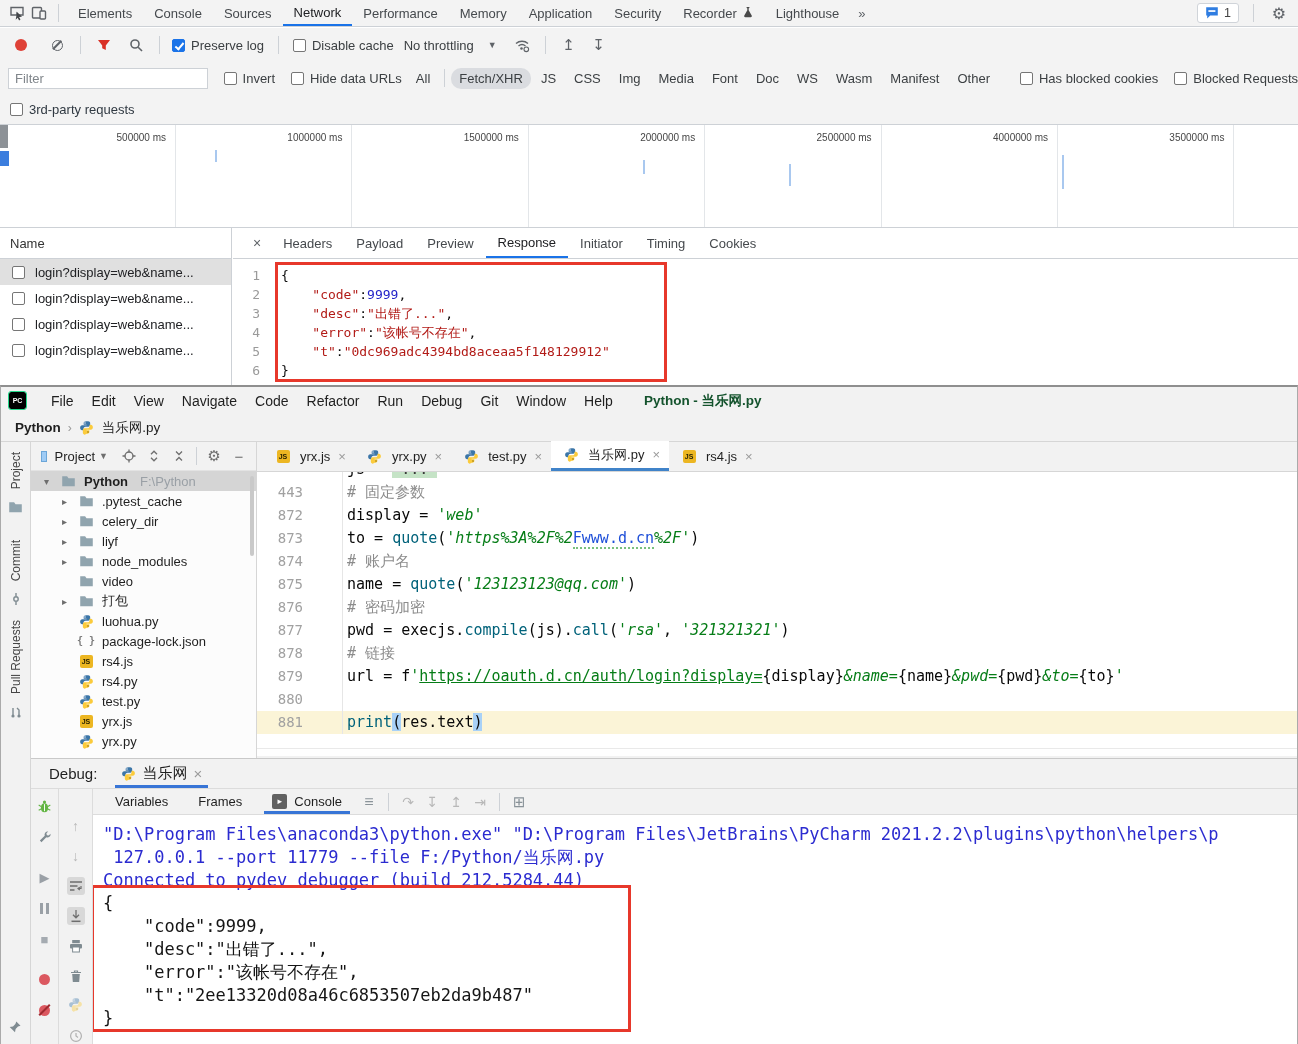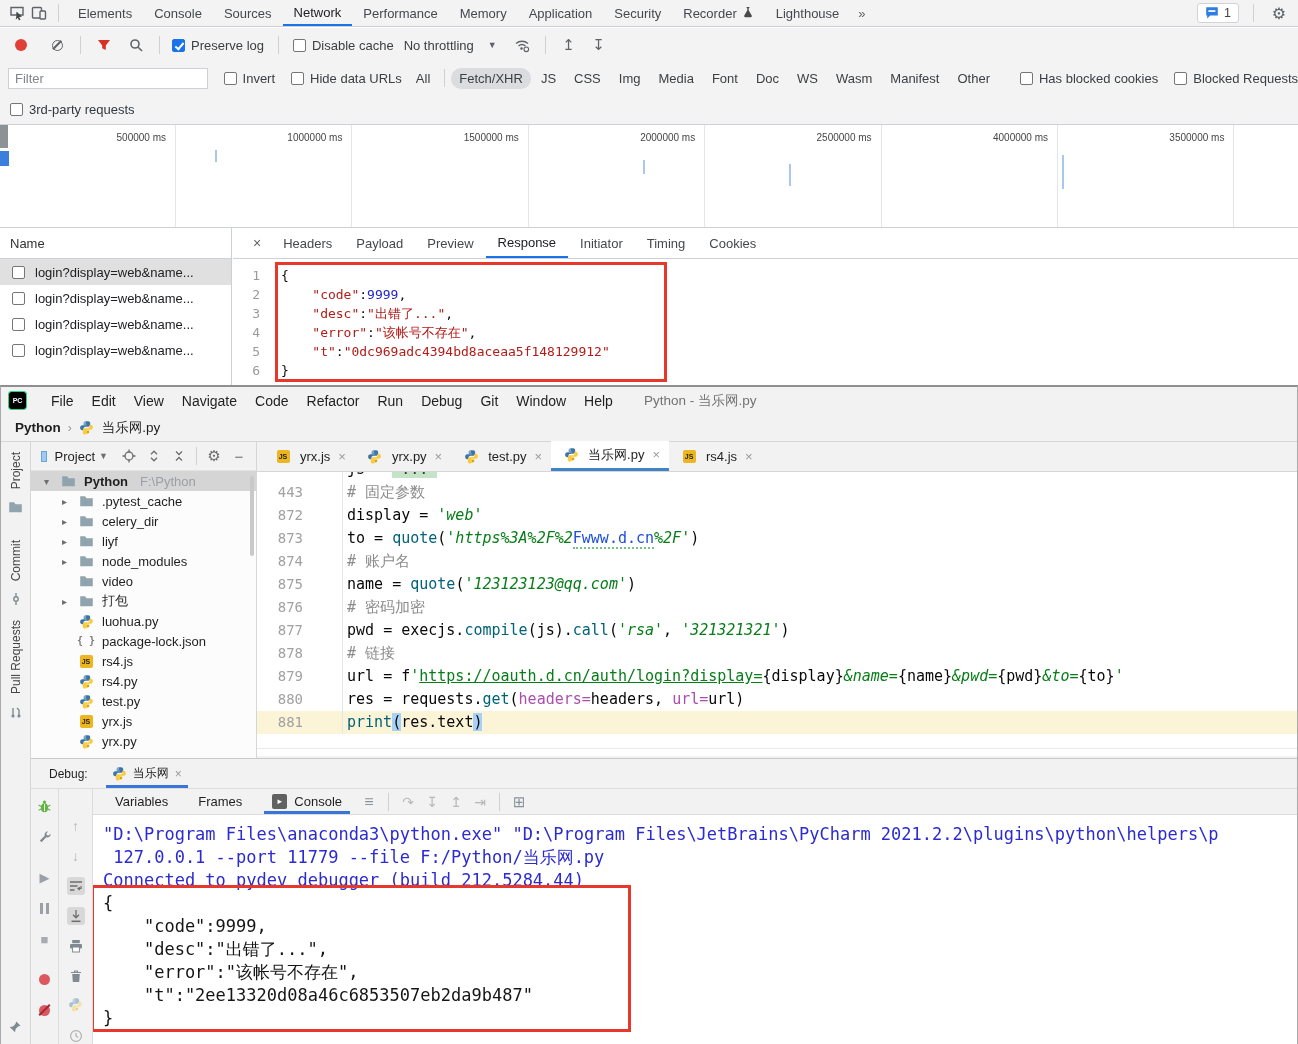--- a/index.html
+++ b/index.html
@@ -57,21 +57,21 @@
   .rln{width:36px;text-align:right;padding-right:9px;color:#9a9a9a;flex:0 0 36px;}
   .rcode{padding-left:12px;white-space:pre;color:#1a1a1a;}
   .tk-key{color:#b21b17;} .tk-rstr{color:#b21b17;} .tk-num{color:#2222c8;}
   .annot{position:absolute;border:3px solid #e7382b;pointer-events:none;}
 
   
   #pycharm{position:absolute;left:0;top:385px;width:1298px;height:659px;background:#f2f2f2;border-top:2px solid #8f8f8f;border-left:1px solid #aaa;border-right:1px solid #aaa;color:#1f1f1f;}
   #pc-menubar{position:absolute;left:0;top:0;right:0;height:27px;display:flex;align-items:center;gap:0;padding-left:8px;font-size:14px;}
   .pclogo{width:17px;height:17px;background:#000;color:#fff;font:bold 7px/17px "Liberation Sans",sans-serif;text-align:center;border-radius:2px;outline:1px solid #21d789;margin-right:16px;display:inline-block;}
   .menu-item{padding:0 9px;cursor:pointer;color:#1f1f1f;}
-  #pc-title{margin-left:22px;color:#737373;font-size:13.5px;}
+  #pc-title{margin-left:22px;color:#14532d;font-size:13.5px;font-weight:bold;}
   #pc-breadcrumb{position:absolute;left:0;top:27px;right:0;height:28px;display:flex;align-items:center;gap:7px;padding-left:14px;font-size:13.5px;border-bottom:1px solid #d6d6d6;}
   .crumb-sep{color:#9a9a9a;font-size:12px;}
   #pc-stripe{position:absolute;left:0;top:55px;width:30px;bottom:0;background:#f2f2f2;border-right:1px solid #d6d6d6;}
   .stripe-g{position:absolute;left:0;width:29px;display:flex;flex-direction:column;align-items:center;gap:7px;cursor:pointer;}
   .vlab{writing-mode:vertical-rl;transform:rotate(180deg);font-size:12px;color:#454545;}
   #stripe-pin{position:absolute;left:7px;bottom:6px;cursor:pointer;}
   #pc-project{position:absolute;left:30px;top:55px;width:226px;height:316px;background:#fcfcfc;border-right:1px solid #d6d6d6;overflow:hidden;}
   #pc-proj-hdr{height:29px;background:#f2f2f2;display:flex;align-items:center;gap:4px;padding:0 6px 0 10px;font-size:13px;border-bottom:1px solid #e3e3e3;}
   #pc-proj-hdr .sq{width:11px;height:11px;background:#9ecbf5;border:1px solid #6ba6d8;display:inline-block;margin-right:4px;}
   .hdr-caret{font-size:9px;color:#6e6e6e;margin-right:6px;}
@@ -94,21 +94,21 @@
   .ed-line.hl{background:#fbf4d7;}
   .ed-ln{width:46px;flex:0 0 46px;text-align:right;color:#a1a1a1;font-size:14px;}
   .ed-code{padding-left:44px;}
   .tk-pln,.tk-op{color:#080808;} .tk-cmt{color:#8c8c8c;} .tk-str{color:#067d17;font-style:italic;} .tk-fn{color:#00627a;}
   .tk-kw{color:#aa4dab;} .tk-strlink{color:#067d17;text-decoration:underline;}
   .tk-squig{color:#1d4ed8;border-bottom:2px dotted #79c07d;}
   .tk-parhl{background:#a8d1f7;color:#080808;}
   .tk-fold{background:#c5e3c6;color:#3a3a3a;}
   #ed-endline{position:absolute;left:0;right:0;top:276px;height:1px;background:#e9e9e9;}
   #pc-debug{position:absolute;left:30px;right:0;top:371px;bottom:0;background:#f2f2f2;border-top:1px solid #c9c9c9;}
-  #dbg-hdr{position:absolute;left:0;top:0;right:0;height:30px;display:flex;align-items:center;padding-left:18px;font-size:12px;border-bottom:1px solid #dcdcdc;}
+  #dbg-hdr{position:absolute;left:0;top:0;right:0;height:30px;display:flex;align-items:center;padding-left:18px;font-size:15px;border-bottom:1px solid #dcdcdc;}
   #dbg-tab{display:flex;align-items:center;gap:6px;margin-left:18px;position:relative;height:100%;padding:0 6px;cursor:pointer;}
   #dbg-tab .ul{position:absolute;left:0;right:0;bottom:0;height:3px;background:#3875d6;}
   #dbg-col1{position:absolute;left:0;top:30px;width:28px;bottom:0;border-right:1px solid #dcdcdc;display:flex;flex-direction:column;align-items:center;gap:9px;padding-top:6px;}
   #dbg-col2{position:absolute;left:28px;top:30px;width:34px;bottom:0;border-right:1px solid #dcdcdc;display:flex;flex-direction:column;align-items:center;gap:8px;padding-top:26px;}
   .hdiv{width:18px;height:1px;background:#d6d6d6;}
   .selbox{background:#d8d8d8;border-radius:3px;padding:2px;display:inline-flex;}
   #dbg-tabrow{position:absolute;left:62px;top:30px;right:0;height:26px;display:flex;align-items:center;gap:2px;padding-left:8px;font-size:13px;border-bottom:1px solid #dcdcdc;}
   .dbgtab{padding:0 14px;height:100%;display:flex;align-items:center;gap:7px;cursor:pointer;position:relative;}
   .dbgtab.active::after{content:"";position:absolute;left:6px;right:6px;bottom:0;height:3px;background:#3875d6;}
   .ctab{width:15px;height:15px;background:#616161;color:#fff;font-size:9px;line-height:15px;text-align:center;border-radius:2px;display:inline-block;}
@@ -668,21 +668,21 @@
           <div class="ed-line part"><span class="ed-ln"></span><span class="ed-code"><span class="tk-pln">js </span><span class="tk-op">= </span><span class="tk-fold"> ... </span></span></div>
           <div class="ed-line"><span class="ed-ln">443</span><span class="ed-code"><span class="tk-cmt"># 固定参数</span></span></div>
           <div class="ed-line"><span class="ed-ln">872</span><span class="ed-code"><span class="tk-pln">display </span><span class="tk-op">= </span><span class="tk-str">'web'</span></span></div>
           <div class="ed-line"><span class="ed-ln">873</span><span class="ed-code"><span class="tk-pln">to </span><span class="tk-op">= </span><span class="tk-fn">quote</span><span class="tk-pln">(</span><span class="tk-str">'https%3A%2F%2</span><span class="tk-squig">Fwww.d.cn</span><span class="tk-str">%2F'</span><span class="tk-pln">)</span></span></div>
           <div class="ed-line"><span class="ed-ln">874</span><span class="ed-code"><span class="tk-cmt"># 账户名</span></span></div>
           <div class="ed-line"><span class="ed-ln">875</span><span class="ed-code"><span class="tk-pln">name </span><span class="tk-op">= </span><span class="tk-fn">quote</span><span class="tk-pln">(</span><span class="tk-str">'123123123@qq.com'</span><span class="tk-pln">)</span></span></div>
           <div class="ed-line"><span class="ed-ln">876</span><span class="ed-code"><span class="tk-cmt"># 密码加密</span></span></div>
           <div class="ed-line"><span class="ed-ln">877</span><span class="ed-code"><span class="tk-pln">pwd </span><span class="tk-op">= </span><span class="tk-pln">execjs.</span><span class="tk-fn">compile</span><span class="tk-pln">(js).</span><span class="tk-fn">call</span><span class="tk-pln">(</span><span class="tk-str">'rsa'</span><span class="tk-pln">, </span><span class="tk-str">'321321321'</span><span class="tk-pln">)</span></span></div>
           <div class="ed-line"><span class="ed-ln">878</span><span class="ed-code"><span class="tk-cmt"># 链接</span></span></div>
           <div class="ed-line"><span class="ed-ln">879</span><span class="ed-code"><span class="tk-pln">url </span><span class="tk-op">= </span><span class="tk-pln">f</span><span class="tk-str">'</span><span class="tk-strlink">https://oauth.d.cn/auth/login?display=</span><span class="tk-pln">{display}</span><span class="tk-str">&amp;name=</span><span class="tk-pln">{name}</span><span class="tk-str">&amp;pwd=</span><span class="tk-pln">{pwd}</span><span class="tk-str">&amp;to=</span><span class="tk-pln">{to}</span><span class="tk-str">'</span></span></div>
-          <div class="ed-line"><span class="ed-ln">880</span><span class="ed-code"><span class="tk-pln">res </span><span class="tk-op">= </span><span class="tk-pln">requests.</span><span class="tk-fn">get</span><span class="tk-pln">(</span><span class="tk-kw">headers=</span><span class="tk-pln">headers, </span><span class="tk-kw">url=</span><span class="tk-pln">url)</span></span></div>
+          <div class="ed-line"><span class="ed-ln">880</span></div>
           <div class="ed-line hl"><span class="ed-ln">881</span><span class="ed-code"><span class="tk-fn">print</span><span class="tk-parhl">(</span><span class="tk-pln">res.text</span><span class="tk-parhl">)</span></span></div>
         </div>
       <div id="ed-endline"></div>
     </div>
 
     <div id="pc-debug">
       <div id="dbg-hdr">
         <span>Debug:</span>
         <span id="dbg-tab">
           <span class="icbtn" style="width:15px;height:15px" id="dbg-py-icon">

